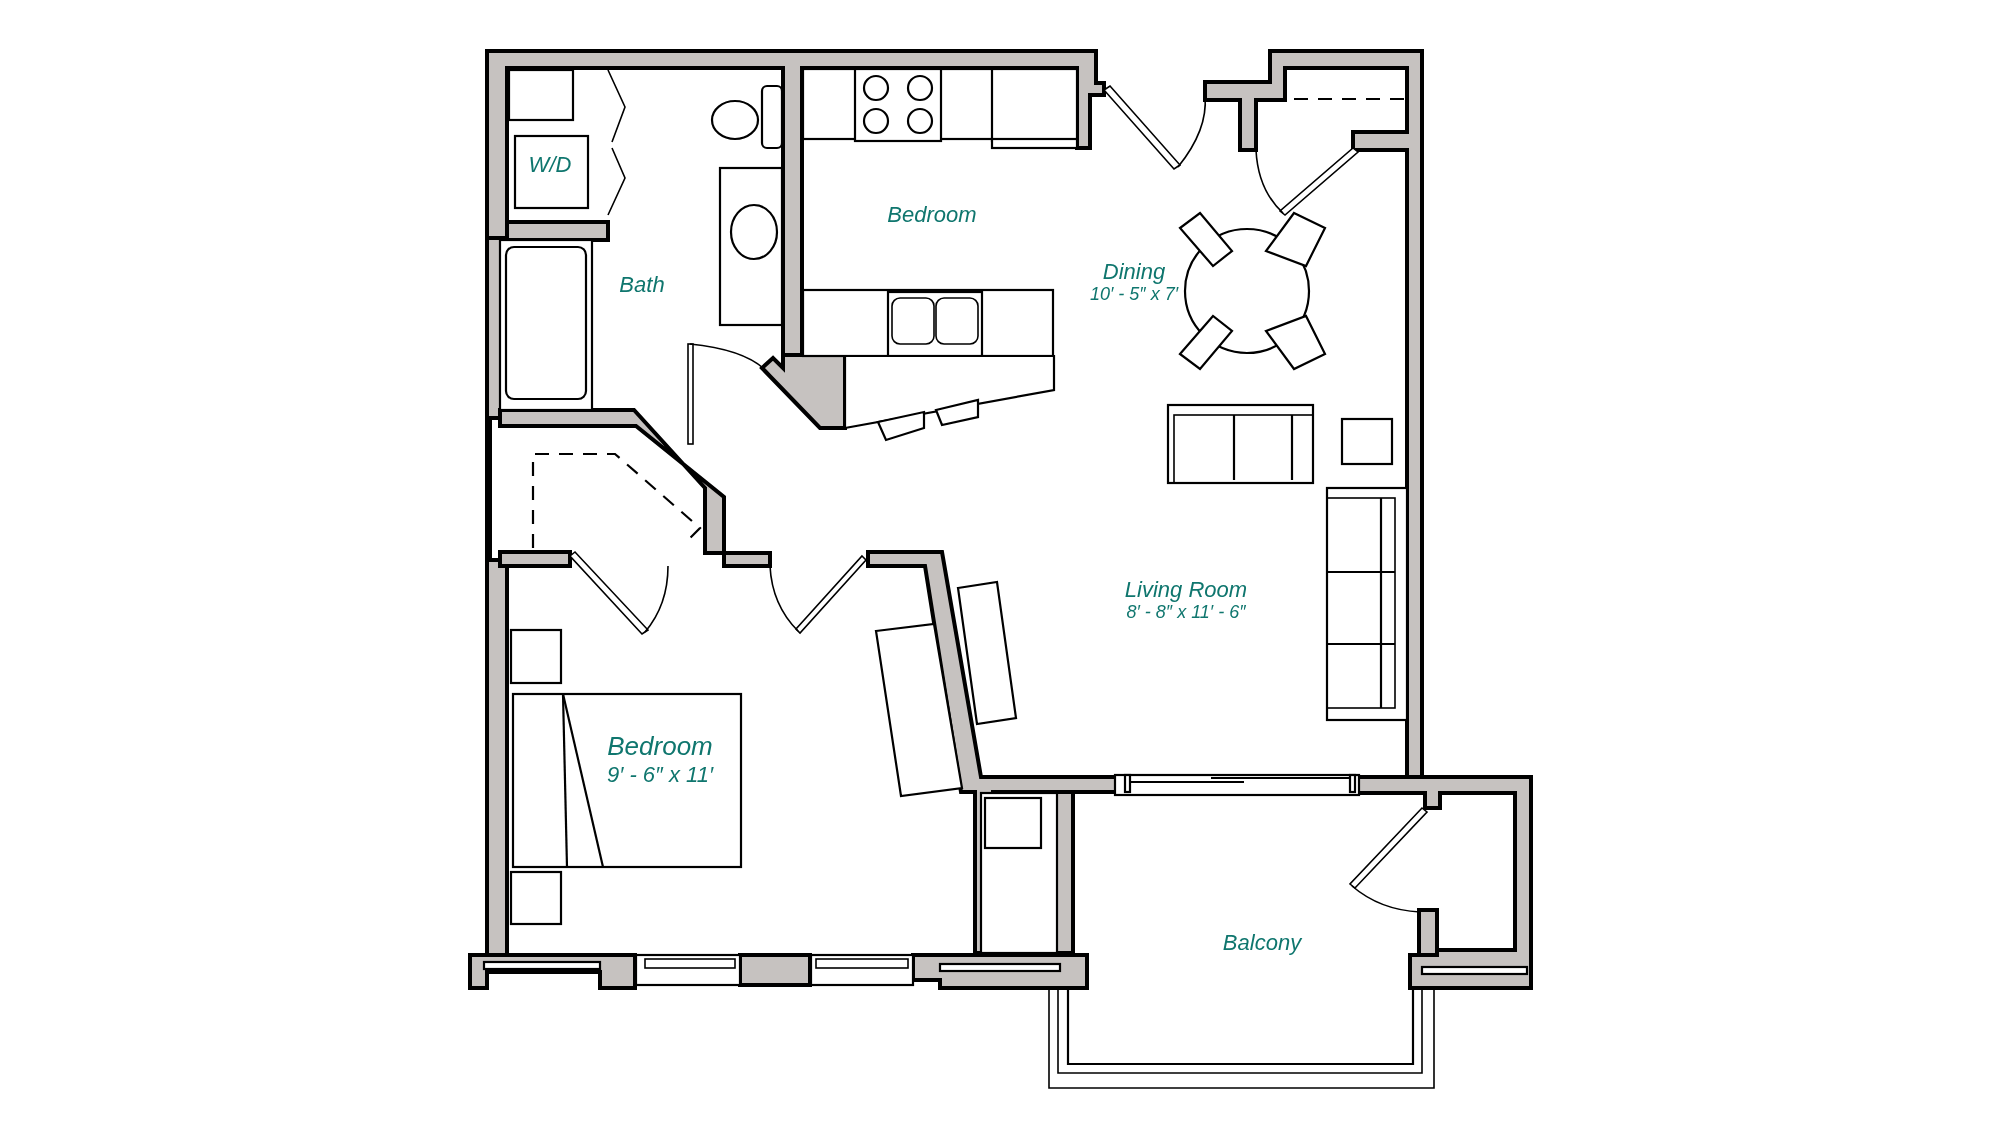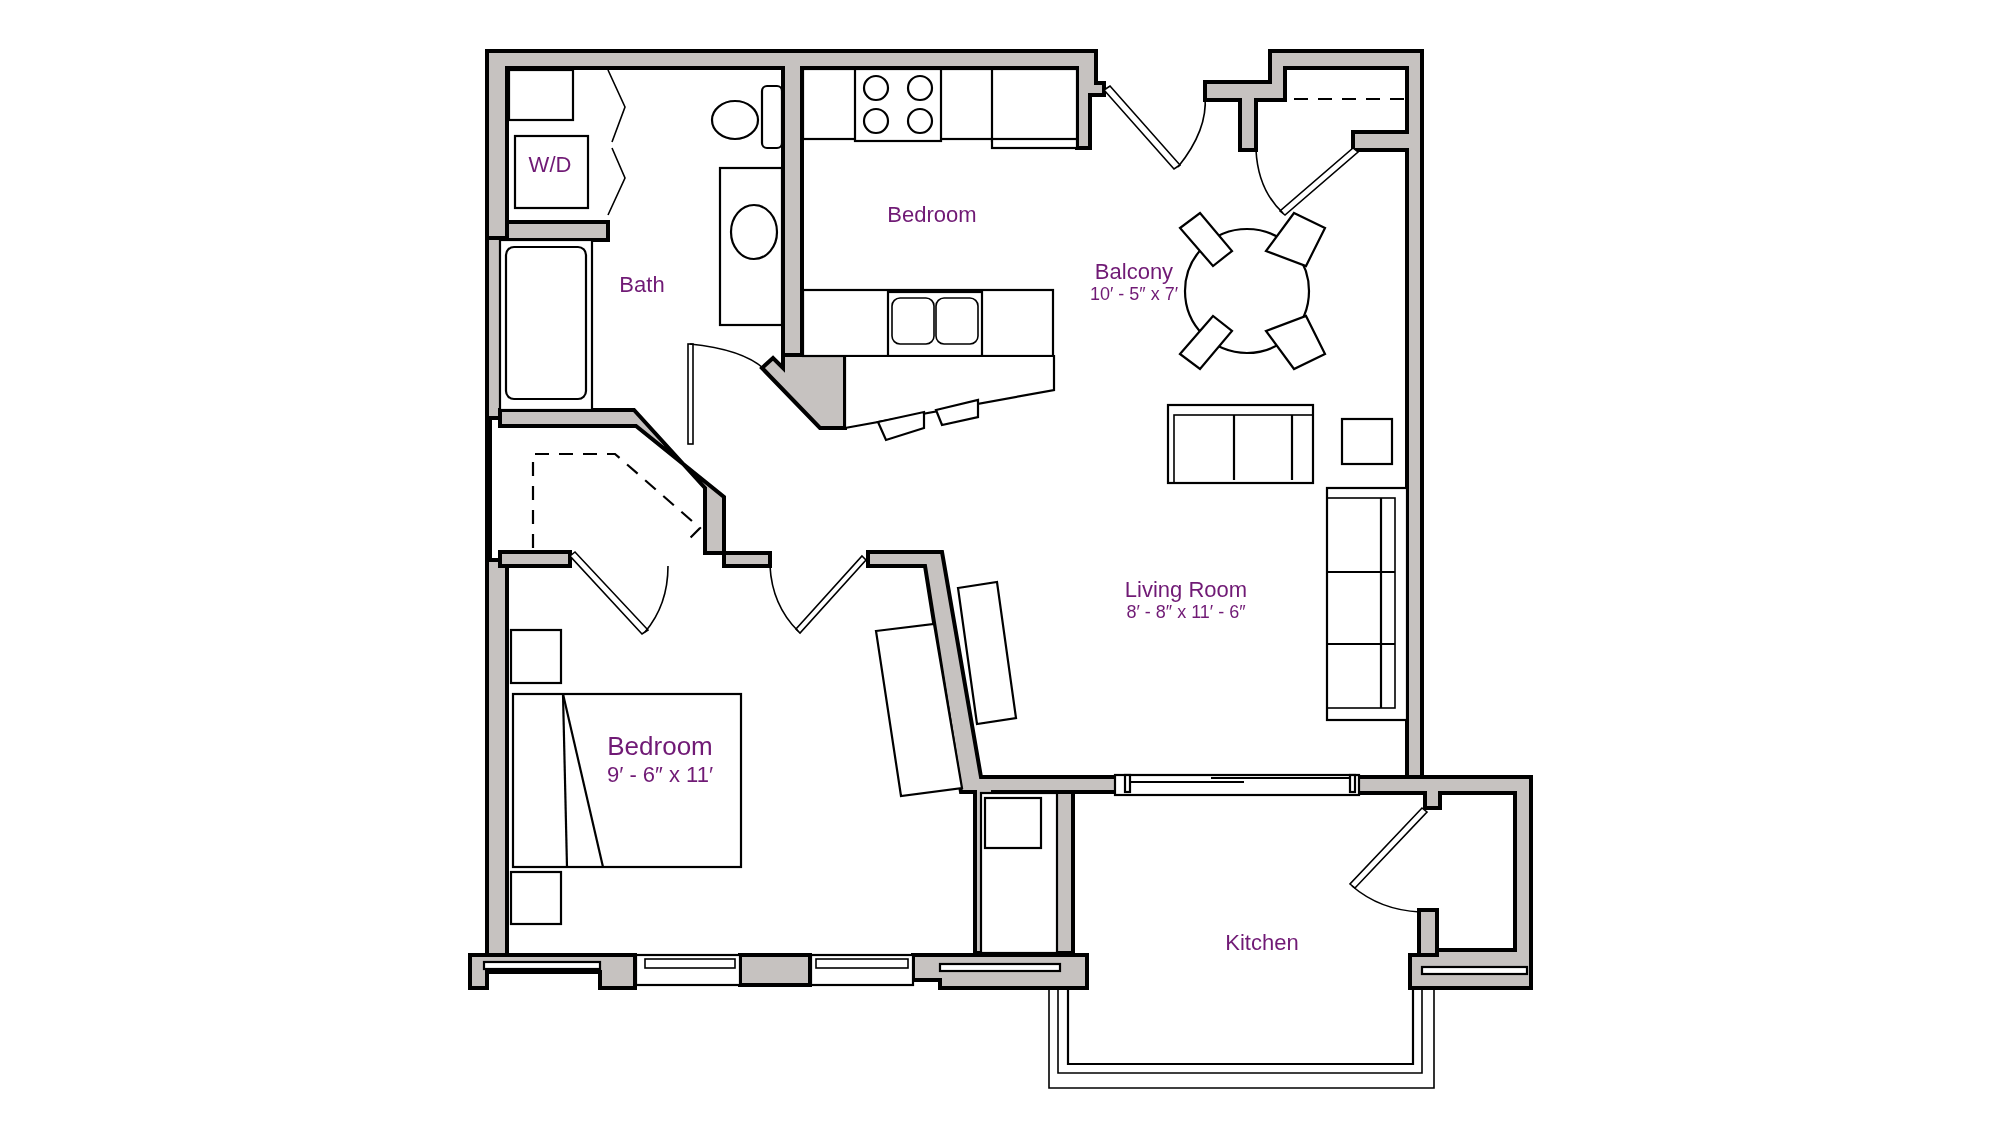--- a/index.html
+++ b/index.html
@@ -4,21 +4,21 @@
 <style>
   html, body { margin: 0; padding: 0; background: #ffffff; }
   body { width: 2000px; height: 1126px; overflow: hidden; position: relative; font-family: "Liberation Sans", "DejaVu Sans", sans-serif; }
   #plan { position: absolute; left: 0; top: 0; width: 2000px; height: 1126px; }
   .wall { fill: #c6c2c0; stroke: #000; stroke-width: 4; stroke-linejoin: miter; }
   .line { fill: none; stroke: #000; stroke-width: 2.2; }
   .thin { fill: none; stroke: #000; stroke-width: 1.6; }
   .fx { fill: #fff; stroke: #000; stroke-width: 2.2; }
   .dash { fill: none; stroke: #000; stroke-width: 2.2; stroke-dasharray: 14 10; }
   .door { fill: #fff; stroke: #000; stroke-width: 1.6; }
-  .label { position: absolute; color: #701a75; white-space: nowrap; text-align: center; transform: translateX(-50%); line-height: 1.15; }
+  .label { position: absolute; color: #0f766e; white-space: nowrap; text-align: center; transform: translateX(-50%); line-height: 1.15; font-style: italic; }
   .label .name { font-size: 22px; }
   .label .dim { font-size: 18px; }
   .label.big .name { font-size: 26px; }
   .label.big .dim { font-size: 22px; }
 </style>
 </head>
 <body>
 
 <svg id="plan" viewBox="0 0 2000 1126" xmlns="http://www.w3.org/2000/svg">
 
@@ -193,32 +193,32 @@
   <g>
     <polygon class="door" points="1422,808 1427,812 1355,888 1350,884"></polygon>
     <path class="thin" d="M1352,886 Q1380,910 1420,912"></path>
   </g>
 </svg>
 
 <div class="label" style="left:932px; top:202px;">
   <div class="name">Bedroom</div>
 </div>
 <div class="label" style="left:1134px; top:259px;">
-  <div class="name">Balcony</div>
+  <div class="name">Dining</div>
   <div class="dim">10′ - 5″ x 7′</div>
 </div>
 <div class="label" style="left:642px; top:272px;">
   <div class="name">Bath</div>
 </div>
 <div class="label" style="left:550px; top:152px;">
   <div class="name">W/D</div>
 </div>
 <div class="label" style="left:1178px; top:577px;margin-left:8px;">
   <div class="name">Living Room</div>
   <div class="dim">8′ - 8″ x 11′ - 6″</div>
 </div>
 <div class="label big" style="left:660px; top:732px;">
   <div class="name">Bedroom</div>
   <div class="dim">9′ - 6″ x 11′</div>
 </div>
 <div class="label" style="left:1262px; top:930px;">
-  <div class="name">Kitchen</div>
+  <div class="name">Balcony</div>
 </div>
 
 </body></html>

